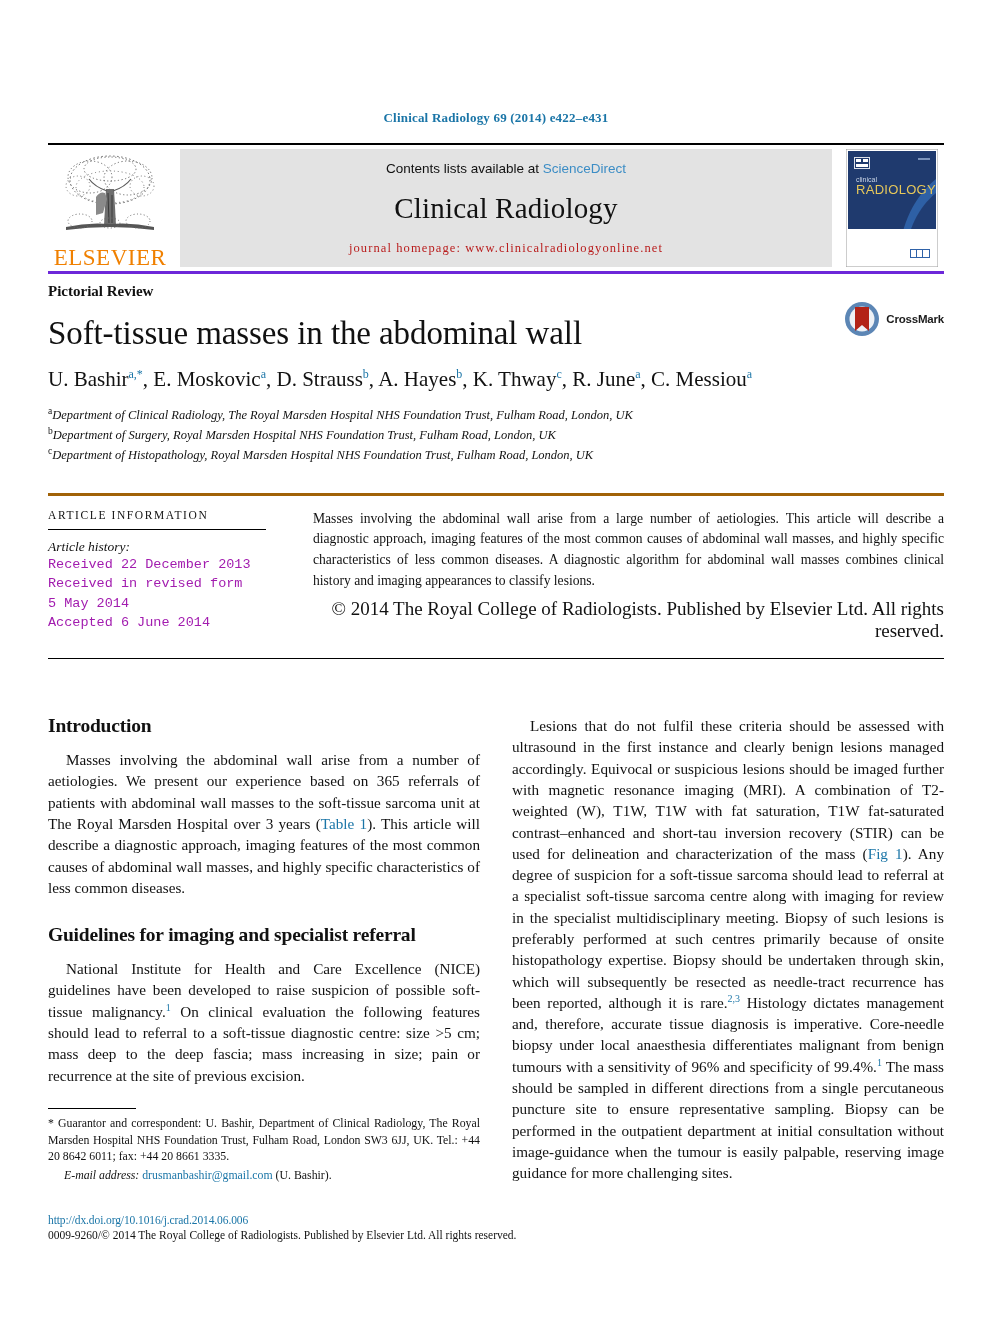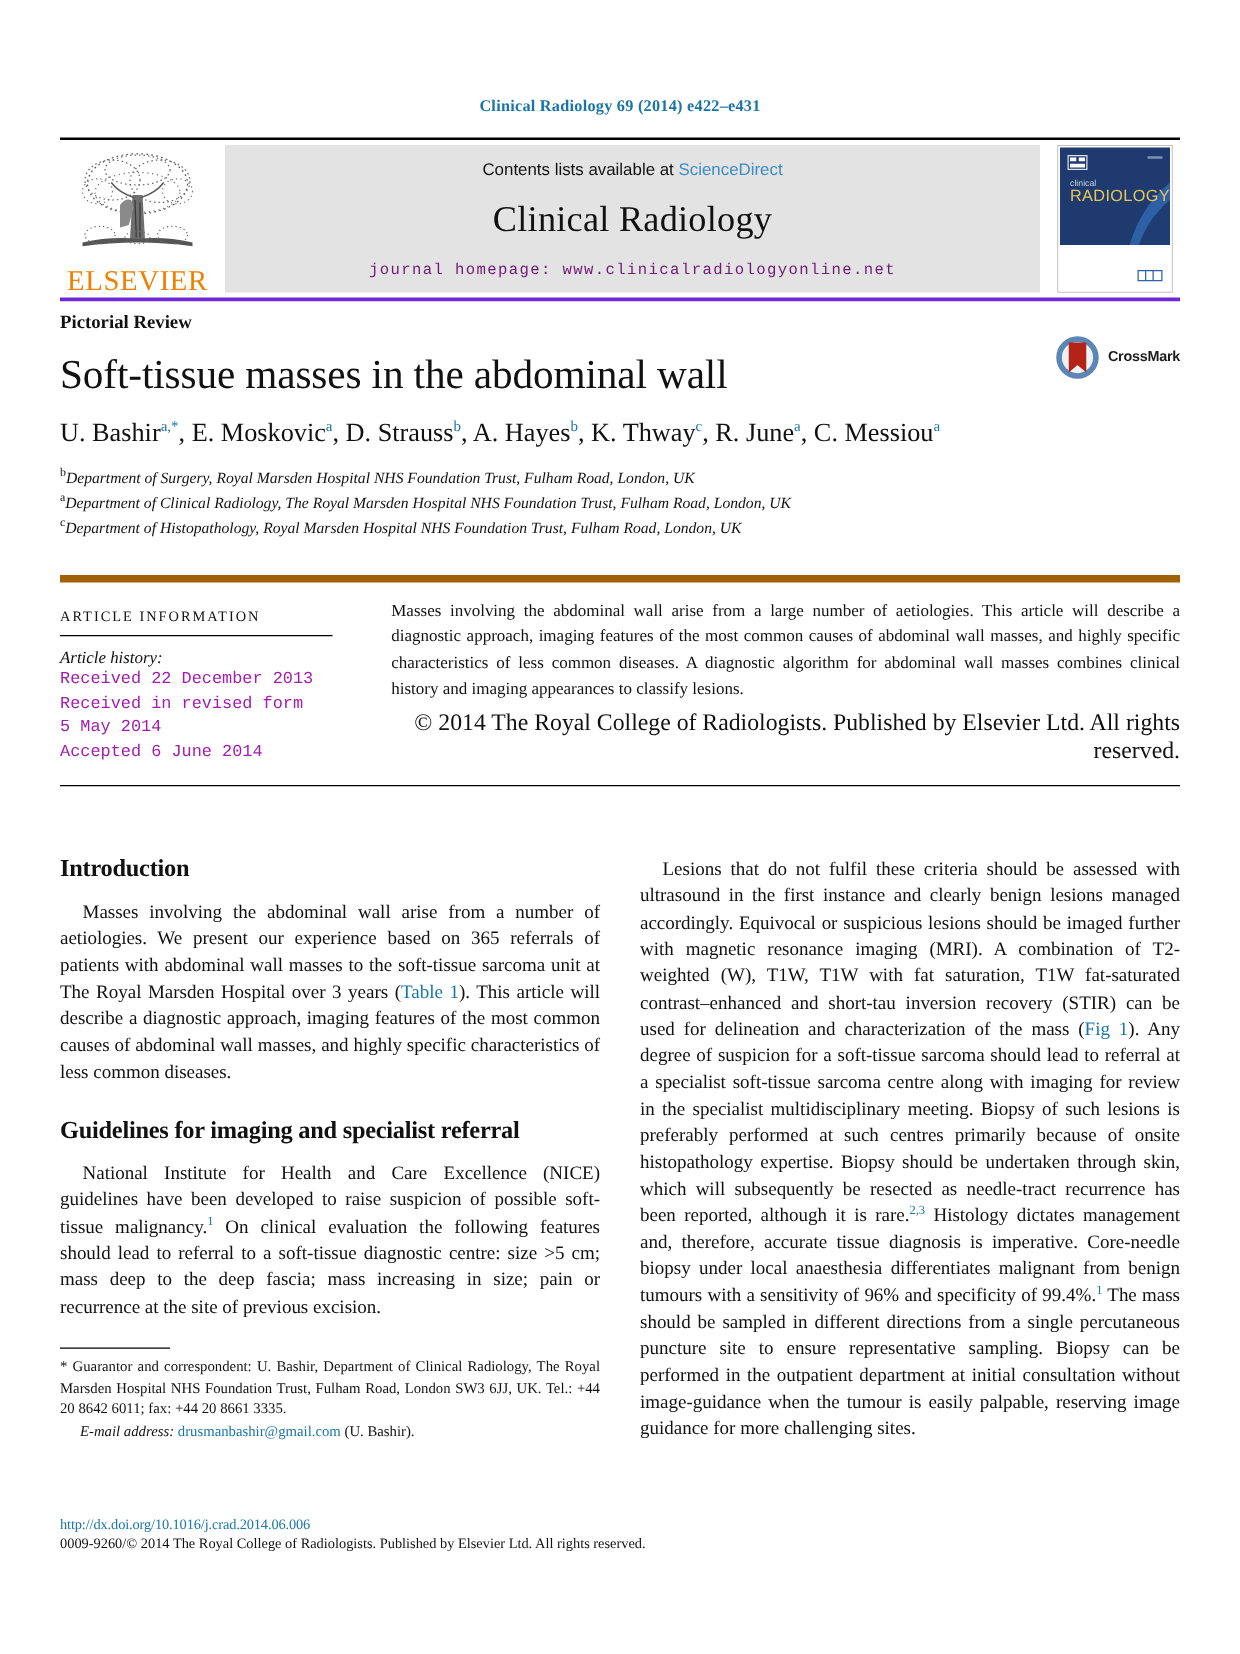--- a/index.html
+++ b/index.html
@@ -24,21 +24,21 @@
   }
 
   
   .running-head {
     text-align: center;
     color: #1a75a7;
     font-family: "Liberation Serif", serif;
     font-weight: bold;
     font-size: 13px;
     letter-spacing: .2px;
-    padding-top: 77px;
+    padding-top: 110px;
   }
 
   
   .masthead {
     margin-top: 17px;
     border-top: 2px solid #000;
     display: flex;
     align-items: stretch;
     height: 126px;
   }
@@ -80,24 +80,24 @@
   .contents-line .sd {
     color: #3c8dc5;
   }
   .journal-name {
     font-family: "Liberation Serif", serif;
     font-size: 29px;
     color: #111;
     letter-spacing: .2px;
   }
   .homepage-line {
-    font-family: Liberation Mono, monospace;
+    font-family: Liberation Serif, serif;
     font-size: 12.5px;
     letter-spacing: 1.1px;
-    color: #701a75;
+    color: #b91c1c;
   }
   .cover-thumb {
     flex: 0 0 104px;
     width: 104px;
     display: flex;
     align-items: center;
     justify-content: center;
   }
 
   
@@ -165,26 +165,25 @@
     font-family: "Liberation Sans", sans-serif;
     font-size: 11.5px;
     font-weight: bold;
     color: #1b1b1b;
     letter-spacing: -.2px;
   }
 
   
   .info-strip {
     margin-top: 27px;
-    border-top: 6px solid #a16207;
+    border-top: 3px solid #a16207;
     border-bottom: 1px solid #000;
     padding: 13px 0 16px 0;
     display: flex;
     gap: 0;
-    align-items: flex-end;
   }
   .info-left {
     flex: 0 0 255px;
     width: 255px;
     padding-right: 10px;
     box-sizing: border-box;
   }
   .info-head {
     font-family: "Liberation Serif", serif;
     font-size: 11.5px;
@@ -405,22 +404,22 @@
       <span><span>U. Bashir</span><sup class="mark">a,*</sup></span>,
       <span><span>E. Moskovic</span><sup class="mark">a</sup></span>,
       <span><span>D. Strauss</span><sup class="mark">b</sup></span>,
       <span><span>A. Hayes</span><sup class="mark">b</sup></span>,
       <span><span>K. Thway</span><sup class="mark">c</sup></span>,
       <span><span>R. June</span><sup class="mark">a</sup></span>,
       <span><span>C. Messiou</span><sup class="mark">a</sup></span>
     </div>
 
     <div class="affils">
+      <div><sup>a</sup><span>Department of Clinical Radiology, The Royal Marsden Hospital NHS Foundation Trust, Fulham Road, London, UK</span></div>
       <div><sup>b</sup><span>Department of Surgery, Royal Marsden Hospital NHS Foundation Trust, Fulham Road, London, UK</span></div>
-      <div><sup>a</sup><span>Department of Clinical Radiology, The Royal Marsden Hospital NHS Foundation Trust, Fulham Road, London, UK</span></div>
       <div><sup>c</sup><span>Department of Histopathology, Royal Marsden Hospital NHS Foundation Trust, Fulham Road, London, UK</span></div>
     </div>
   </div>
 
   <div class="info-strip">
     <div class="info-left">
       <div class="info-head">ARTICLE INFORMATION</div>
       <div class="info-rule"></div>
       <div class="hist-label">Article history:</div>
       <div class="hist-line">Received 22 December 2013</div>

